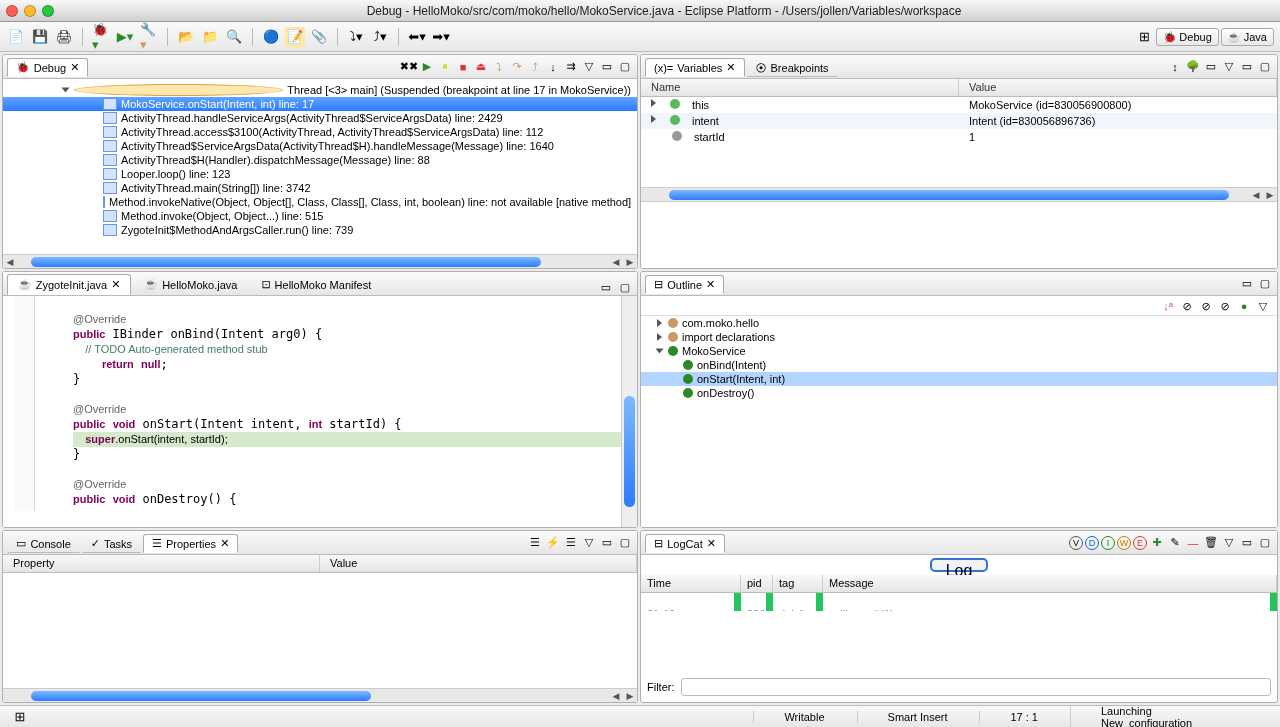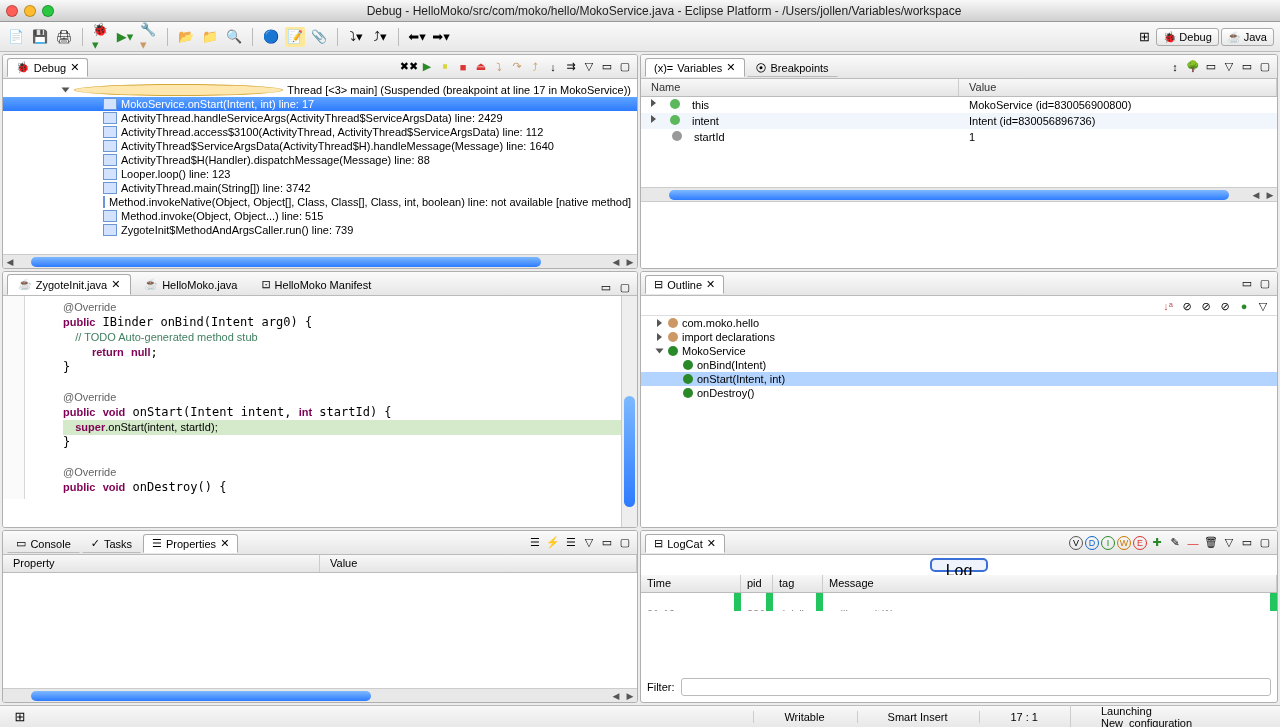--- a/index.html
+++ b/index.html
@@ -54,21 +54,21 @@
 .vr { display:flex; padding:1px 0; }
 .vr:nth-child(even){ background:#f1f6fd; }
 .vc { flex:1; padding:1px 10px; display:flex; align-items:flex-start; gap:12px; }
 .bullet { width:10px; height:10px; border-radius:50%; display:inline-block; }
 .bg { background:#5cb85c; } .bgr{background:#999;}
 
 
 .etabs { height:24px; display:flex; align-items:flex-end; padding:0 4px; gap:2px; background:linear-gradient(#fbfbfb,#e6e6e6); border-bottom:1px solid #bbb; }
 .etab { padding:3px 10px; border:1px solid #aaa; border-bottom:1px solid #fff; background:#fff; border-radius:3px 3px 0 0; display:flex; align-items:center; gap:4px; }
 .etab.inactive { background:transparent; border-color:transparent; }
-.code { font-family:"Monaco","Menlo",monospace; font-size:12px; white-space:pre; padding:4px 10px 4px 60px; line-height:15px; position:relative; }
+.code { font-family:"Monaco","Menlo",monospace; font-size:12px; white-space:pre; padding:16px 10px 4px 60px; line-height:15px; position:relative;margin-left:10px; }
 .code .gutter { position:absolute; left:0; top:0; bottom:0; width:22px; border-right:1px solid #d8d8d8; background:#fafafa; }
 .code .an { color:#646464; }
 .code .kw { color:#7f0055; font-weight:bold; }
 .code .cm { color:#3f7f5f; }
 .highlight-line { background:#d4eacb; display:block; }
 
 
 .olist .row { padding:1px 6px; display:flex; align-items:center; gap:4px; }
 .olist .i1 { padding-left:16px; } .olist .i2 { padding-left:42px; }
 .olist .row.sel { background:#b3d4ff; }

